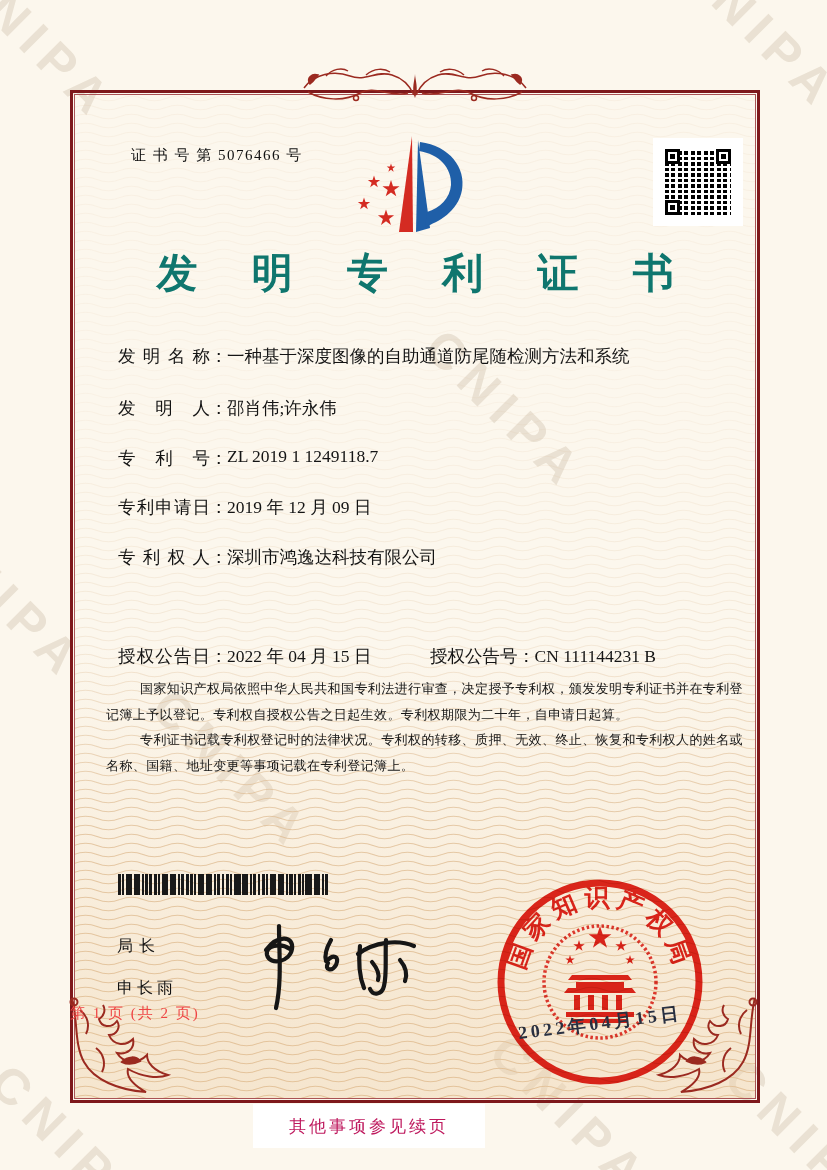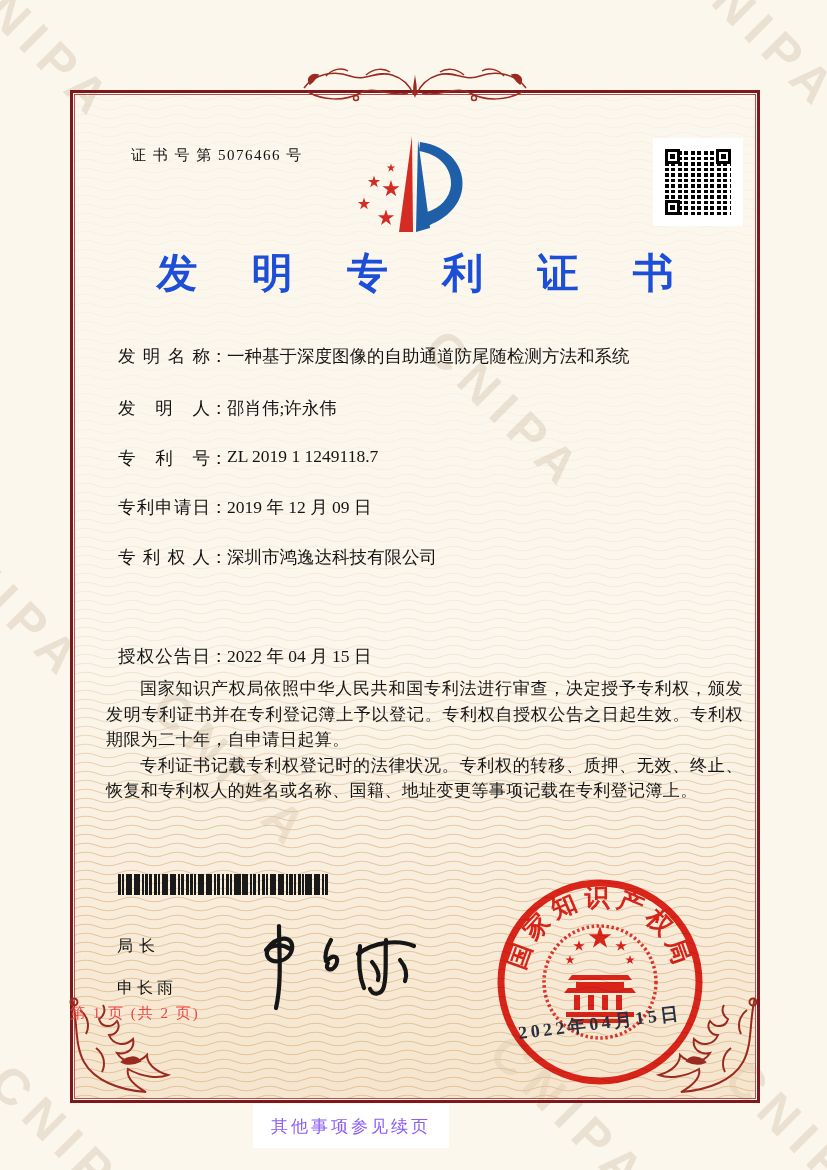--- a/index.html
+++ b/index.html
@@ -33,54 +33,54 @@
   .qr{position:relative;width:66px;height:66px;
       background-image:
         repeating-linear-gradient(90deg,#000 0 4px,#fff 4px 6px,#000 6px 10px,#fff 10px 13px),
         repeating-linear-gradient(0deg,#000 0 3px,#fff 3px 5px,#000 5px 9px,#fff 9px 11px);
       background-blend-mode:lighten;}
   .fp{position:absolute;width:15px;height:15px;border:3px solid #000;background:#fff;box-sizing:border-box;}
   .fp::after{content:"";position:absolute;inset:2px;background:#000;}
   .fp.tl{left:0;top:0}.fp.tr{right:0;top:0}.fp.bl{left:0;bottom:0}
 
   .page-title{position:absolute;left:70px;top:246px;width:690px;text-align:center;
-              font-size:41px;font-weight:bold;color:#1d4ed8;letter-spacing:22px;text-indent:22px;}
+              font-size:41px;font-weight:bold;color:#0f766e;letter-spacing:22px;text-indent:22px;}
 
   
   .frow{position:absolute;left:118px;width:560px;font-size:17.5px;color:#141414;}
   .flabel{display:inline-block;width:92px;text-align:justify;text-align-last:justify;vertical-align:top;}
   .fcolon{display:inline-block;width:17px;vertical-align:top;}
   .fvalue{display:inline-block;vertical-align:top;max-width:445px;}
   .r1{top:344px}.r2{top:396px}.r3{top:446px}.r4{top:495px}.r5{top:545px}.r6{top:595px}.r7{top:644px}
   .addr-l2{margin-top:4px;}
   .grp2{position:absolute;left:312px;top:0;white-space:nowrap;}
 
   
   .body-text{position:absolute;left:106px;top:676px;width:637px;}
-  .body-text p{margin:0;font-size:17px;line-height:25.5px;text-indent:34px;text-align:justify;color:#151515;letter-spacing:.4px;}
+  .body-text p{margin:0;font-size:13px;line-height:25.5px;text-indent:34px;text-align:justify;color:#151515;letter-spacing:.4px;}
 
   .barcode{position:absolute;left:118px;top:874px;width:212px;height:21px;
       background-image:
         repeating-linear-gradient(90deg,#191919 0 2px,transparent 2px 4px),
         repeating-linear-gradient(90deg,#191919 0 3px,transparent 3px 9px),
         repeating-linear-gradient(90deg,transparent 0 5px,#191919 5px 6px,transparent 6px 13px);}
 
   .signer{position:absolute;left:117px;top:936px;font-size:16px;color:#111;}
   .signer .name{margin-top:21px;letter-spacing:4px;}
   .signer .role{letter-spacing:6px;}
   .sig-svg{position:absolute;left:232px;top:916px;}
 
   .seal{position:absolute;left:494px;top:876px;mix-blend-mode:multiply;}
   svg{overflow:visible;}
 
   .page-no{position:absolute;left:70px;top:1004px;width:652px;
            font-size:15px;letter-spacing:2px;color:#ef4444;}
-  .footer-note{position:absolute;left:253px;top:1104px;width:196px;height:44px;background:#ffffff;
+  .footer-note{position:absolute;left:253px;top:1104px;width:232px;height:44px;background:#ffffff;
                display:flex;align-items:center;justify-content:center;
-               font-size:17px;letter-spacing:3px;color:#8b5cf6;}
+               font-size:17px;letter-spacing:3px;color:#be185d;}
 </style>
 </head>
 <body>
 
 <div class="page">
 
   <div class="wm" style="left:35px;top:40px;">CNIPA</div>
   <div class="wm" style="left:760px;top:30px;">CNIPA</div>
   <div class="wm" style="left:505px;top:410px;">CNIPA</div>
   <div class="wm" style="left:5px;top:600px;">CNIPA</div>
@@ -163,20 +163,23 @@
     <span class="flabel">专利号</span><span class="fcolon">：</span><span class="fvalue">ZL 2019 1 1249118.7</span>
   </div>
   <div class="frow r4">
     <span class="flabel">专利申请日</span><span class="fcolon">：</span><span class="fvalue">2019 年 12 月 09 日</span>
   </div>
   <div class="frow r5">
     <span class="flabel">专利权人</span><span class="fcolon">：</span><span class="fvalue">深圳市鸿逸达科技有限公司</span>
   </div>
   <div class="frow r7" style="position:absolute;">
     <span class="flabel">授权公告日</span><span class="fcolon">：</span><span class="fvalue">2022 年 04 月 15 日</span>
+    <span class="grp2">
+      <span>授权公告号</span><span class="fcolon">：</span><span>CN 111144231 B</span>
+    </span>
   </div>
 
   <div class="body-text">
     <p>国家知识产权局依照中华人民共和国专利法进行审查，决定授予专利权，颁发发明专利证书并在专利登记簿上予以登记。专利权自授权公告之日起生效。专利权期限为二十年，自申请日起算。</p>
     <p>专利证书记载专利权登记时的法律状况。专利权的转移、质押、无效、终止、恢复和专利权人的姓名或名称、国籍、地址变更等事项记载在专利登记簿上。</p>
   </div>
 
   <div class="barcode"></div>
 
   <div class="signer">

